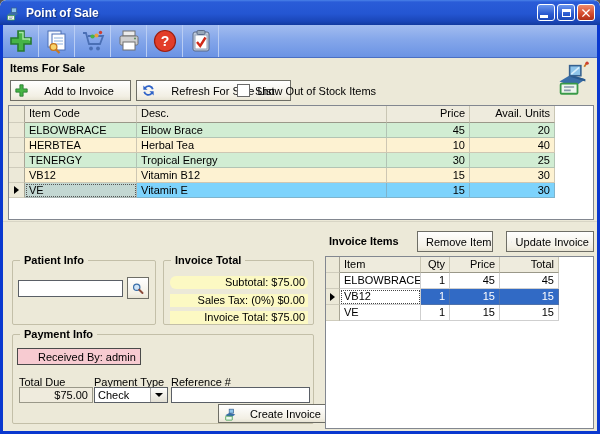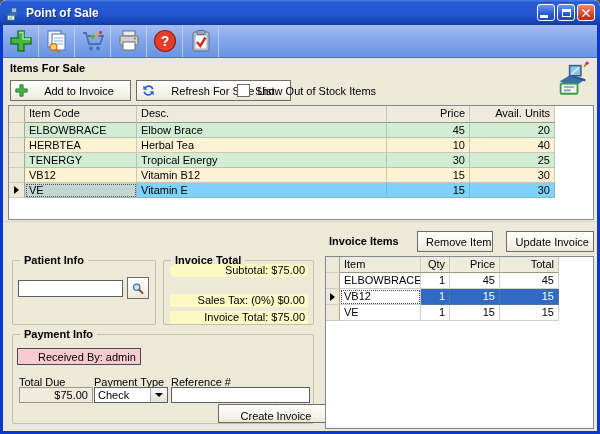--- a/index.html
+++ b/index.html
@@ -289,40 +289,40 @@
       <div class="btn3d" style="left:114px; top:16px; width:22px; height:22px; justify-content:center;">
         <svg width="15" height="15" viewBox="0 0 16 16">
             <circle cx="6.3" cy="6.3" r="4.2" fill="#cfe4f7" stroke="#3a6ea8" stroke-width="1.6"></circle>
             <line x1="9.6" y1="9.6" x2="14" y2="14" stroke="#8a4a3a" stroke-width="2.6" stroke-linecap="round"></line>
           </svg>
       </div>
     </div>
 
     <div class="groupbox" style="left:160px; top:202px; width:151px; height:65px;">
       <span class="legend">Invoice Total</span>
-      <div class="yellowbar" style="top:3px;border-radius:6px;">Subtotal: $75.00</div>
+      <div class="yellowbar" style="top:15px;border-radius:6px;">Subtotal: $75.00</div>
       <div class="yellowbar" style="top:33px;">Sales Tax: (0%) $0.00</div>
       <div class="yellowbar" style="top:50px;">Invoice Total: $75.00</div>
     </div>
 
     <div class="groupbox" style="left:9px; top:276px; width:302px; height:90px;">
       <span class="legend">Payment Info</span>
       <div class="received" style="left:4px; top:13px;">Received By: admin</div>
       <span class="fieldlabel" style="left:6px; top:41px;">Total Due</span>
       <div class="readonly-field" style="left:6px; top:52px; width:74px; height:16px;">$75.00</div>
       <span class="fieldlabel" style="left:81px; top:41px;">Payment Type</span>
       <div class="combo" style="left:81px; top:52px; width:74px; height:16px;">
         <span class="val">Check</span>
         <span class="combo-btn">
             <span class="arrow-down"></span>
           </span>
       </div>
       <span class="fieldlabel" style="left:158px; top:41px;">Reference #</span>
       <input class="txtinput" style="left: 158px; top: 52px; width: 139px; height: 16px;" value="">
-      <div class="btn3d" style="left:205px; top:69px; width:116px; height:19px;flex-direction:column;">
+      <div class="btn3d" style="left:205px; top:69px; width:116px; height:19px;">
         <svg width="15" height="14" viewBox="0 0 32 32">
             <path d="M4 19l10-6 13 4-10 7z" fill="#3a6ea8"></path>
             <rect x="13" y="5" width="10" height="9" fill="#8ec4ea" stroke="#36618f" stroke-width="1.6"></rect>
             <rect x="5" y="21" width="15" height="9" rx="1" fill="#eef6ee" stroke="#3a9a48" stroke-width="1.8"></rect>
           </svg>
         <span class="lbl">Create Invoice</span>
       </div>
     </div>
 
     <div class="section-title" style="left:326px; top:177px;">Invoice Items</div>

